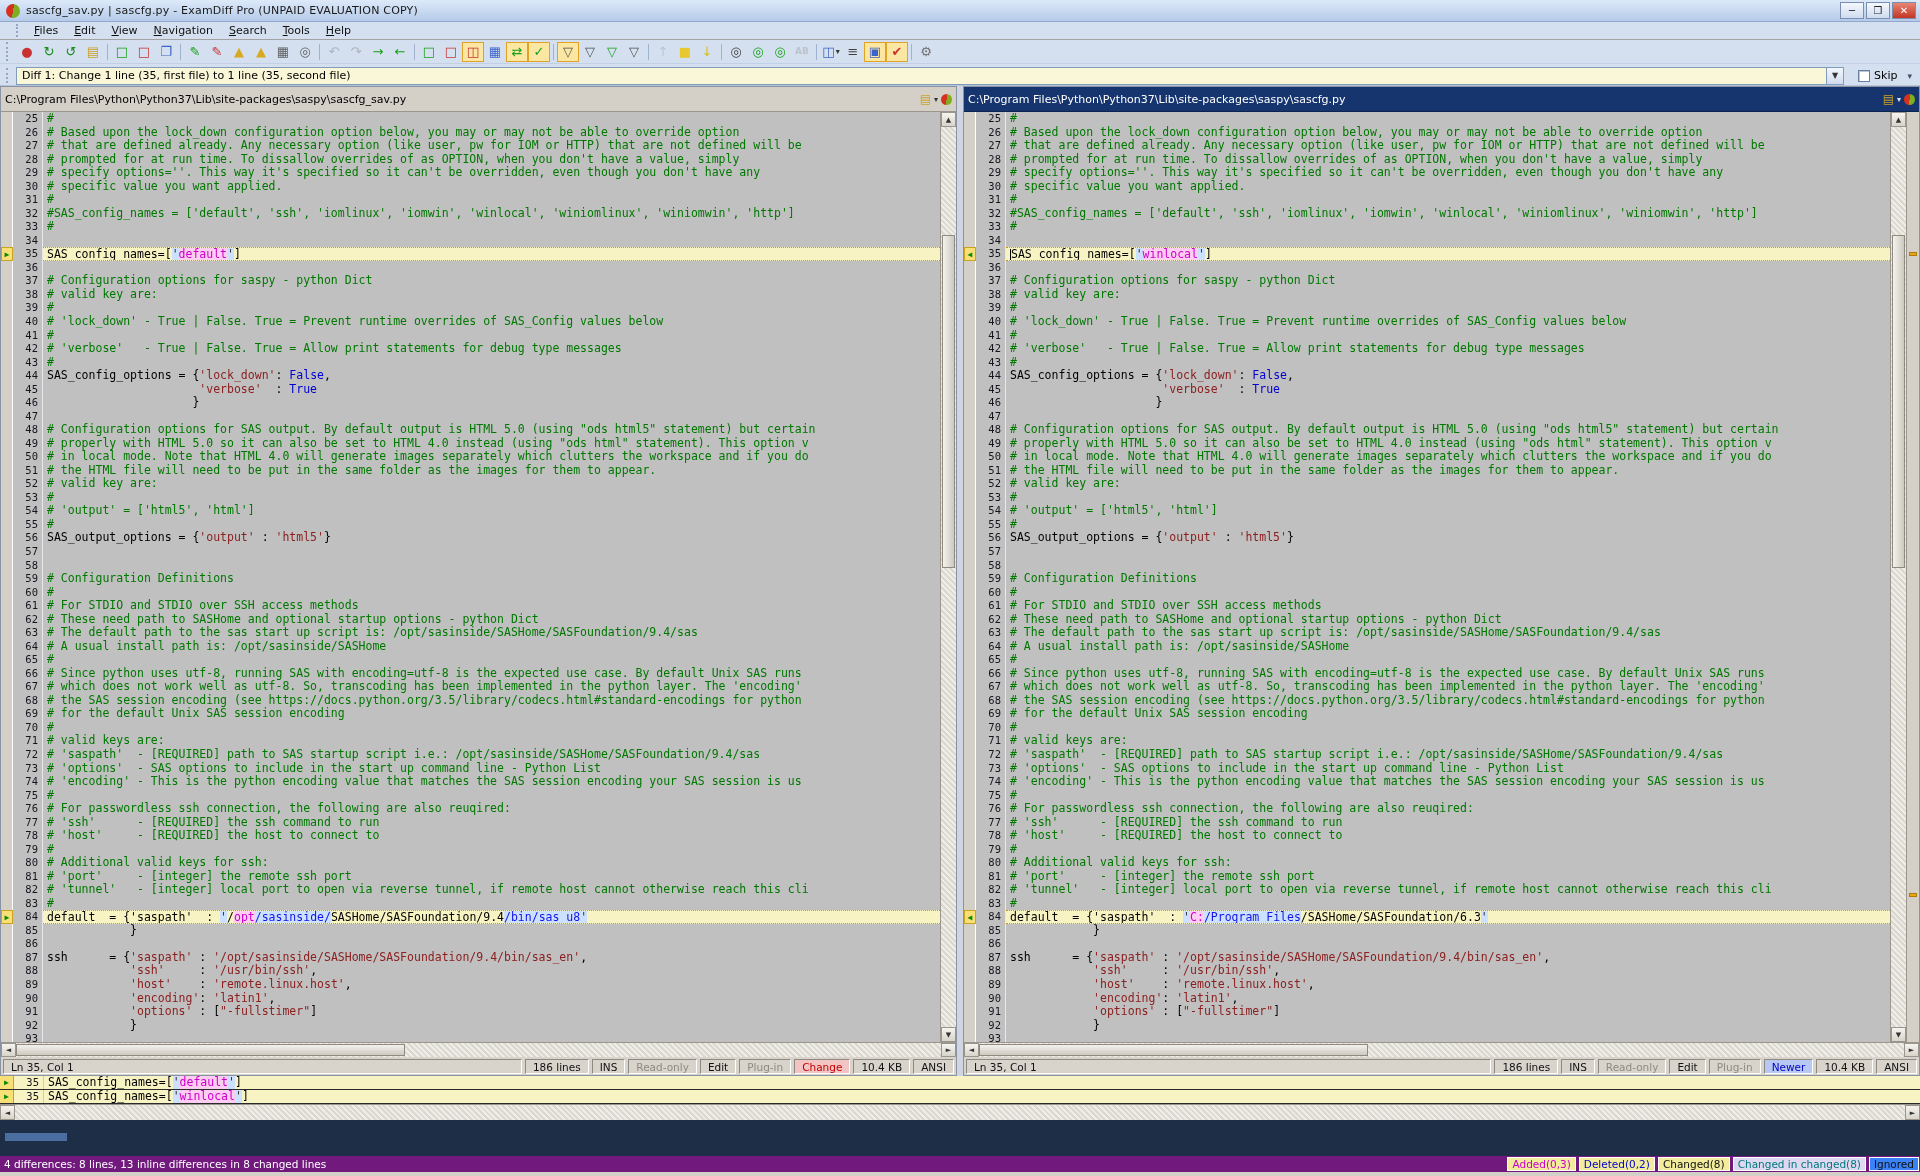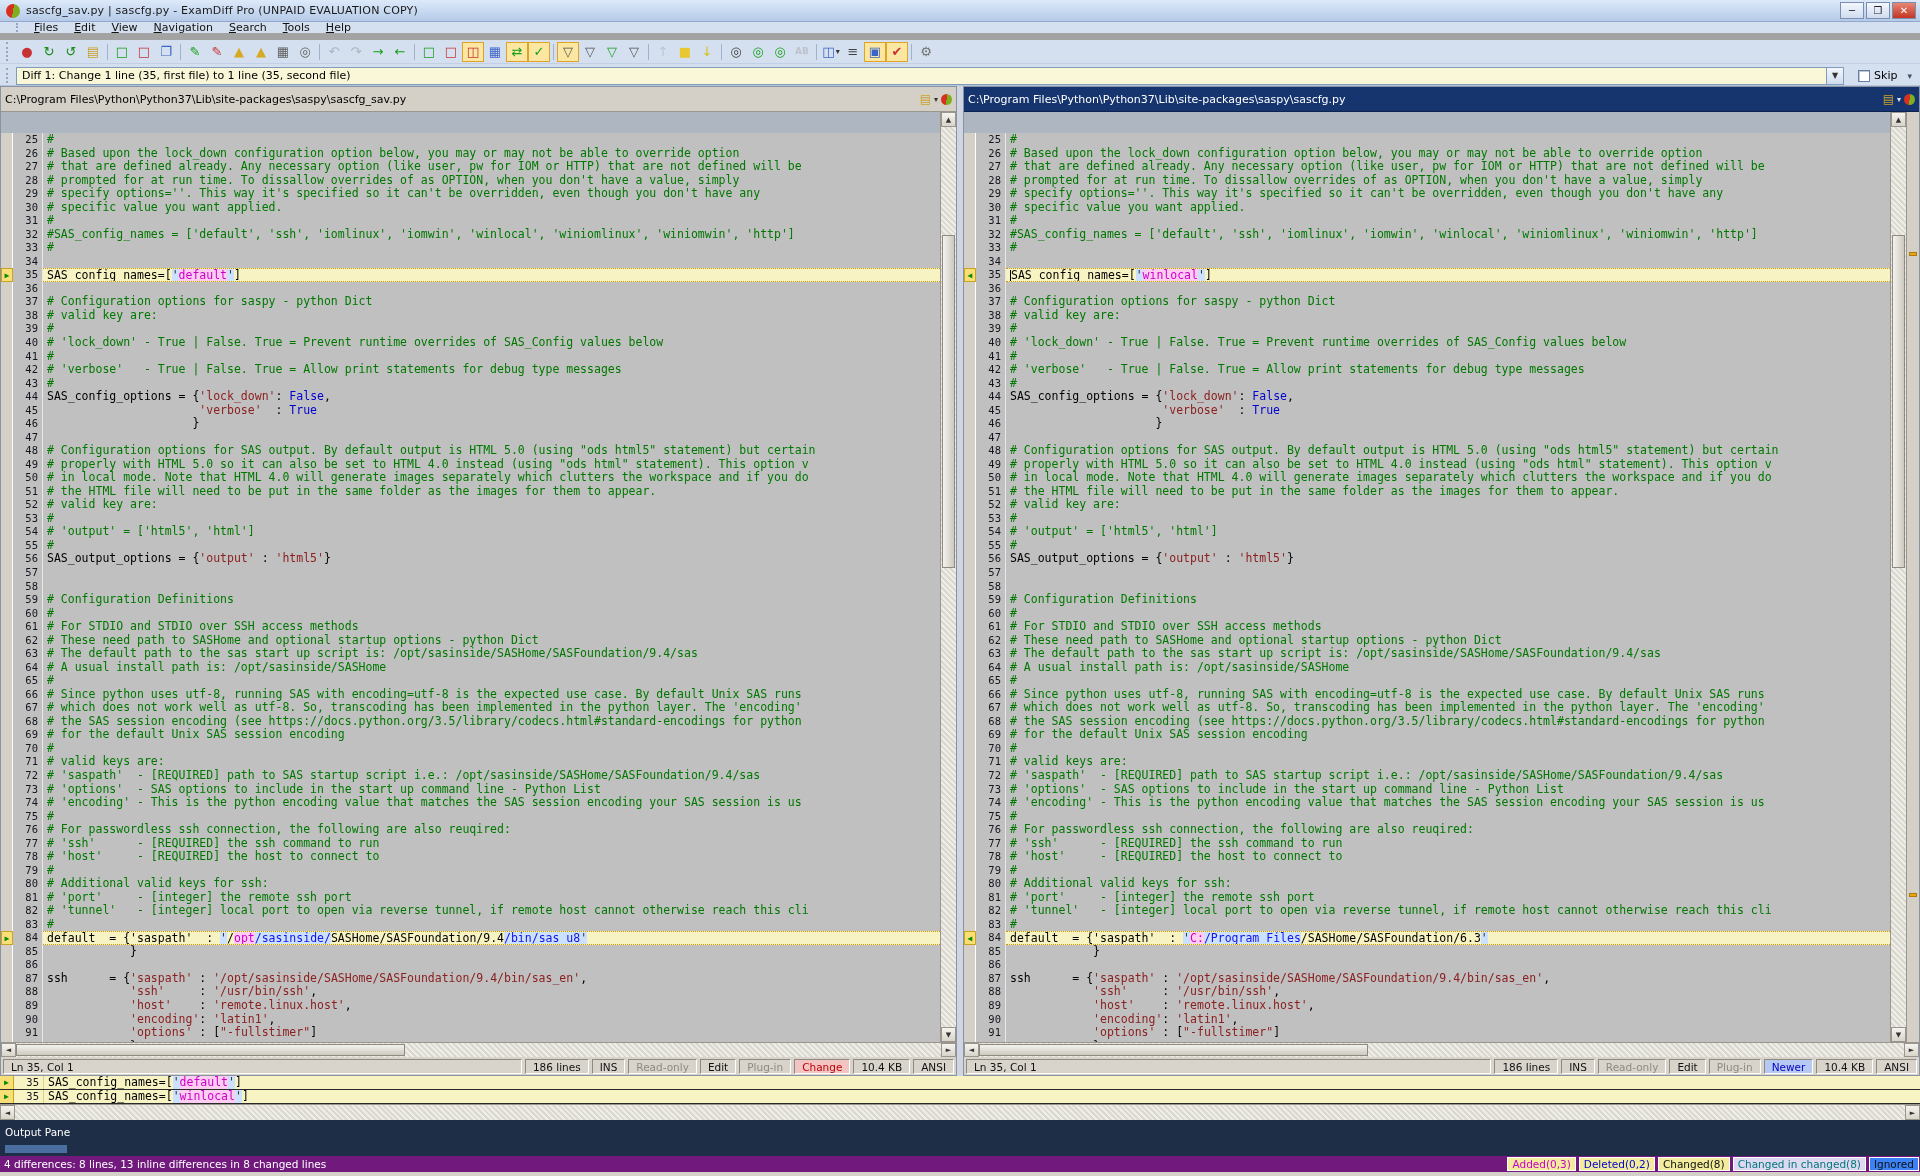--- a/index.html
+++ b/index.html
@@ -6,21 +6,21 @@
   html,body{width:1920px;height:1176px;overflow:hidden;}
   body{font-family:"DejaVu Sans",sans-serif;font-size:11px;background:#d4e0f0;display:flex;flex-direction:column;}
   
   .titlebar{height:22px;background:linear-gradient(#dce9f9,#b6cbe9);display:flex;align-items:center;padding:0 4px;border-bottom:1px solid #8fa8cc;flex:none;}
   .app-icon{width:14px;height:14px;border-radius:50%;background:linear-gradient(100deg,#d83020 50%,#7fae1f 50%);margin:0 6px 0 2px;flex:none;}
   .title-text{color:#1a1a1a;letter-spacing:.2px;}
   .win-btns{margin-left:auto;display:flex;gap:2px;}
   .win-btn{width:24px;height:17px;border:1px solid #7a8faf;background:linear-gradient(#f4f8fd,#cfdcef);display:flex;align-items:center;justify-content:center;font-size:10px;color:#222;}
   .win-btn.close{background:linear-gradient(#e98573,#c23525);color:#fff;}
   
-  .menubar{height:18px;display:flex;align-items:center;padding-left:14px;flex:none;background:#d4e0f0;border-bottom:7px solid #a3a3a3;}
+  .menubar{height:18px;display:flex;align-items:center;padding-left:14px;flex:none;background:#d4e0f0;border-bottom:1px solid #a3a3a3;}
   .grip{width:5px;height:80%;border-left:2px dotted #93a7c4;margin:0 5px 0 2px;flex:none;}
   .menu-item{padding:1px 8px;color:#111;}
   .menu-item::first-letter{text-decoration:underline;}
   
   .toolbar{height:24px;display:flex;align-items:center;padding-left:4px;flex:none;background:#d4e0f0;border-bottom:1px solid #c2d0e6;}
   .tb-btn{width:22px;height:20px;display:flex;align-items:center;justify-content:center;border:1px solid transparent;flex:none;}
   .tb-btn .tb-g{font-size:13px;line-height:13px;}
   .tb-btn.txt .tb-g{font-size:9px;font-weight:bold;}
   .tb-btn.hl{background:#fbe6a2;border:1px solid #e0a326;}
   .tb-btn.dim{opacity:.45;}
@@ -41,21 +41,21 @@
   .pane-header.inactive{background:#d4d0c8;color:#000;border-bottom:1px solid #9a968e;}
   .pane-header.active{background:#16356f;color:#fff;border-bottom:1px solid #0c2350;}
   .ph-path{flex:1;overflow:hidden;white-space:nowrap;}
   .ph-icons{display:flex;align-items:center;gap:3px;flex:none;}
   .ph-save{color:#caa12a;font-size:12px;}
   .ph-dd{font-size:8px;}
   .pane-header.inactive .ph-dd{color:#333;}
   .pane-header.active .ph-dd{color:#dce4f4;}
   .ph-apple{width:11px;height:11px;border-radius:50%;background:linear-gradient(100deg,#d83020 50%,#7fae1f 50%);}
   .pane-body{flex:1;display:flex;min-height:0;}
-  .code-col{flex:1;display:flex;flex-direction:column;min-width:0;background:#c0c0c0;overflow:hidden;margin-top:21px;}
+  .code-col{flex:1;display:flex;flex-direction:column;min-width:0;background:#c0c0c0;overflow:hidden;}
   .code-row{display:flex;height:13.54px;flex:none;font-family:"DejaVu Sans Mono",monospace;font-size:11.5px;line-height:13.54px;white-space:pre;}
   .mk{width:12px;flex:none;background:#d4d0c8;border-right:1px solid #ffffff;text-align:center;font-size:8px;line-height:13px;color:#0a8a0a;}
   .code-row.chg .mk{background:#f8df76;border:1px solid #caa41c;color:#0a8a0a;}
   .num{width:30px;flex:none;text-align:right;padding-right:4px;color:#14141e;background:#c0c0c0;border-right:1px solid #e8e8e8;font-size:10.5px;}
   .codetxt{flex:1;overflow:hidden;padding-left:4px;color:#000;}
   .code-row.chg .codetxt{background:#f8f3c3;border-top:1px dotted #cf9a00;border-bottom:1px dotted #cf9a00;}
   .sg-c{color:#007800;} .sg-p{color:#000;} .sg-s{color:#8b2020;} .sg-k{color:#0000d0;}
   .sg-m{color:#cc00cc;background:#ffccf2;}
   .sg-b{color:#1414e6;background:#cce0ff;}
   .sg-q{color:#303030;background:#cce0ff;}
@@ -495,21 +495,20 @@
     <div class="insp-row"><span class="insp-mk">▶</span><span class="insp-num">35</span><span class="insp-code"><span class="sg-p">SAS_config_names=[</span><span class="sg-q">'</span><span class="sg-m">winlocal</span><span class="sg-q">'</span><span class="sg-p">]</span></span></div>
   </div>
 
 <div class="full-hscroll">
   <div class="hs-btn">◄</div>
   <div class="htrack"></div>
   <div class="hs-btn">►</div>
 </div>
 
 <div class="output-pane">
-  <div class="output-label">Output Pane</div>
   <div class="output-tab"></div>
 </div>
 
 <div class="bottom-bar">
   <div class="bb-summary">4 differences: 8 lines, 13 inline differences in 8 changed lines</div>
   <div id="badges" style="display:flex;">
       <span class="badge" style="color: rgb(204, 0, 204); background: rgb(242, 236, 156);">Added(0,3)</span>
       <span class="badge" style="color: rgb(0, 0, 204); background: rgb(242, 236, 156);">Deleted(0,2)</span>
       <span class="badge" style="color: rgb(16, 16, 16); background: rgb(242, 236, 156);">Changed(8)</span>
       <span class="badge" style="color: rgb(0, 120, 125); background: rgb(222, 216, 240);">Changed in changed(8)</span>

